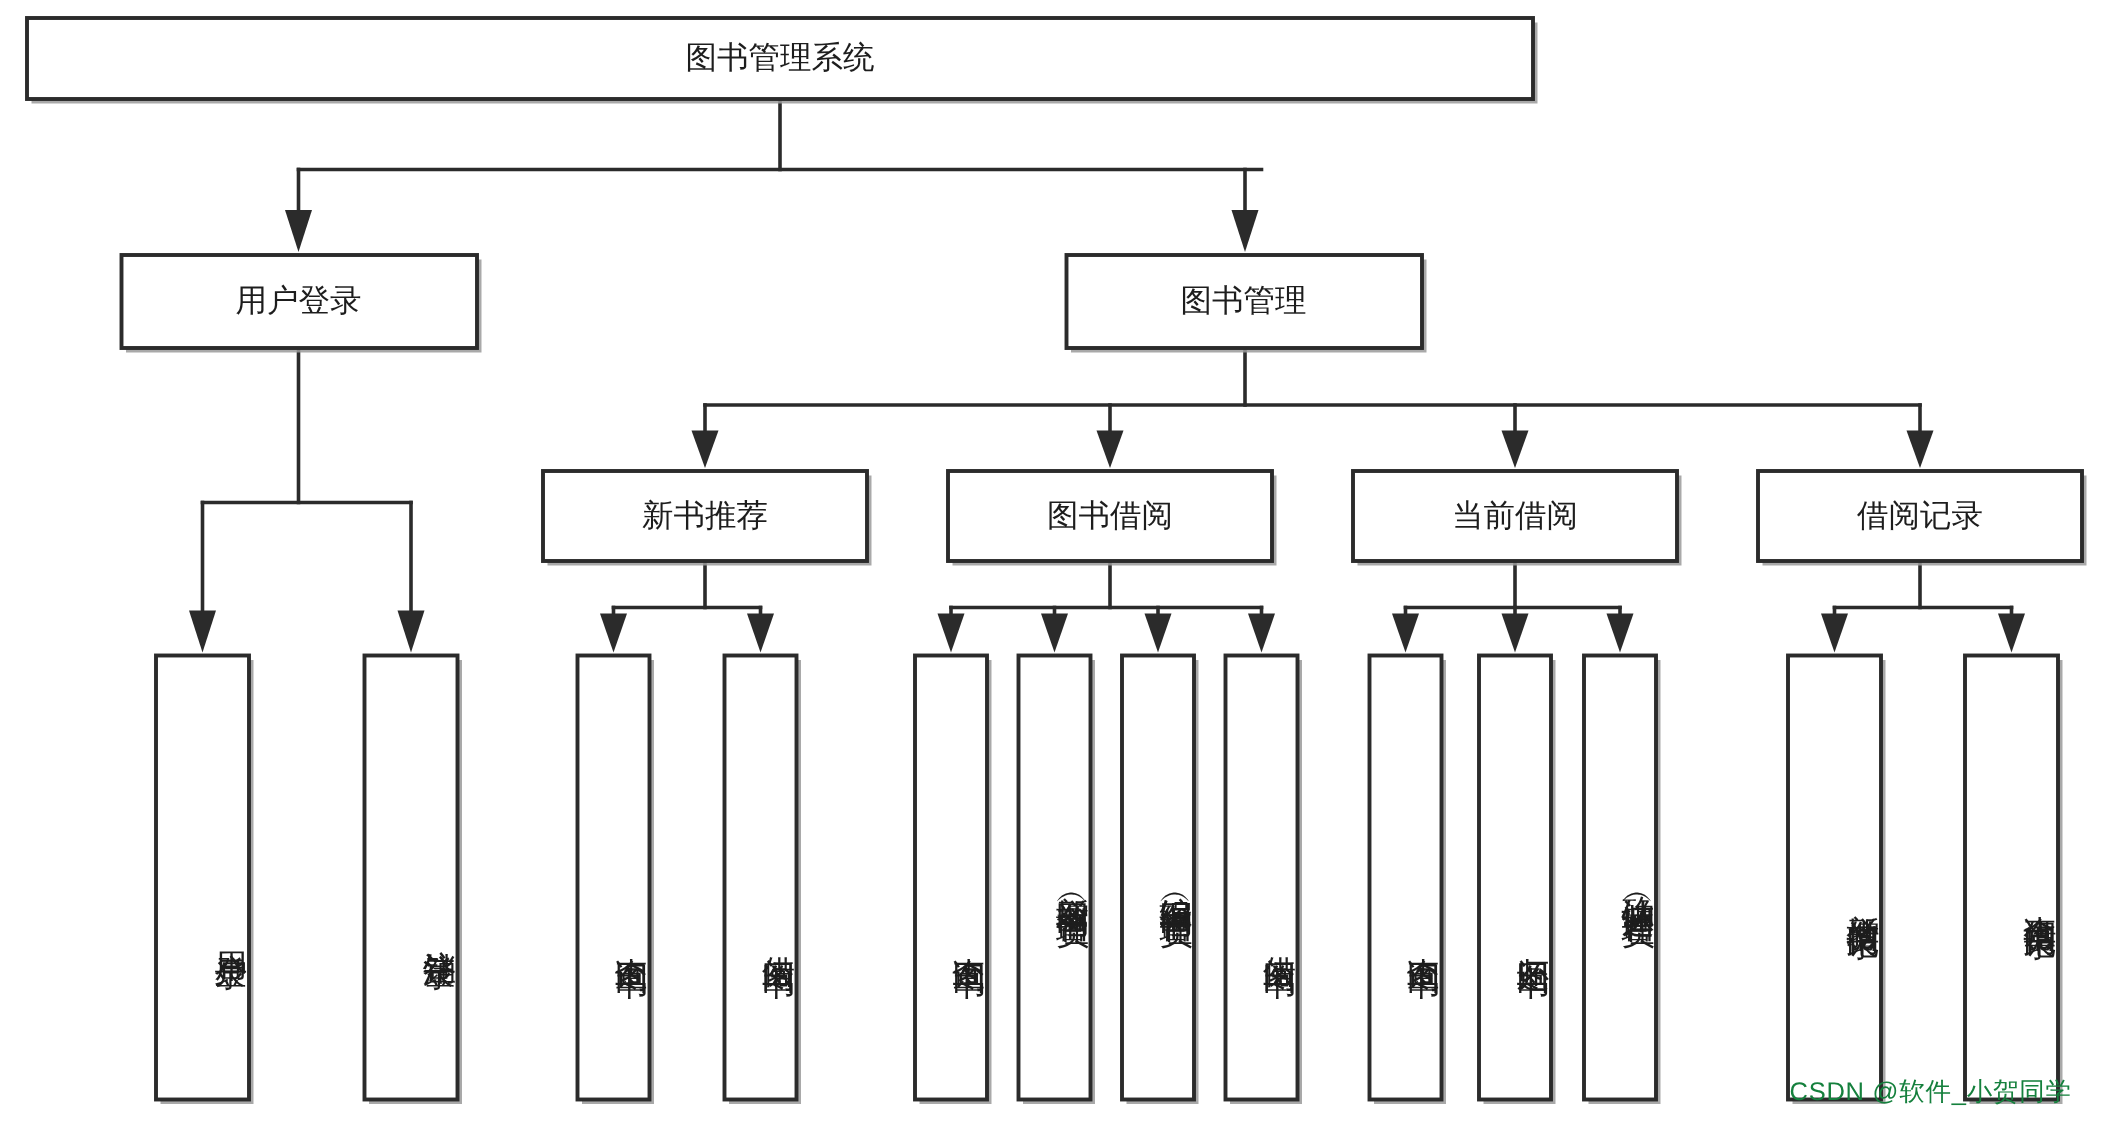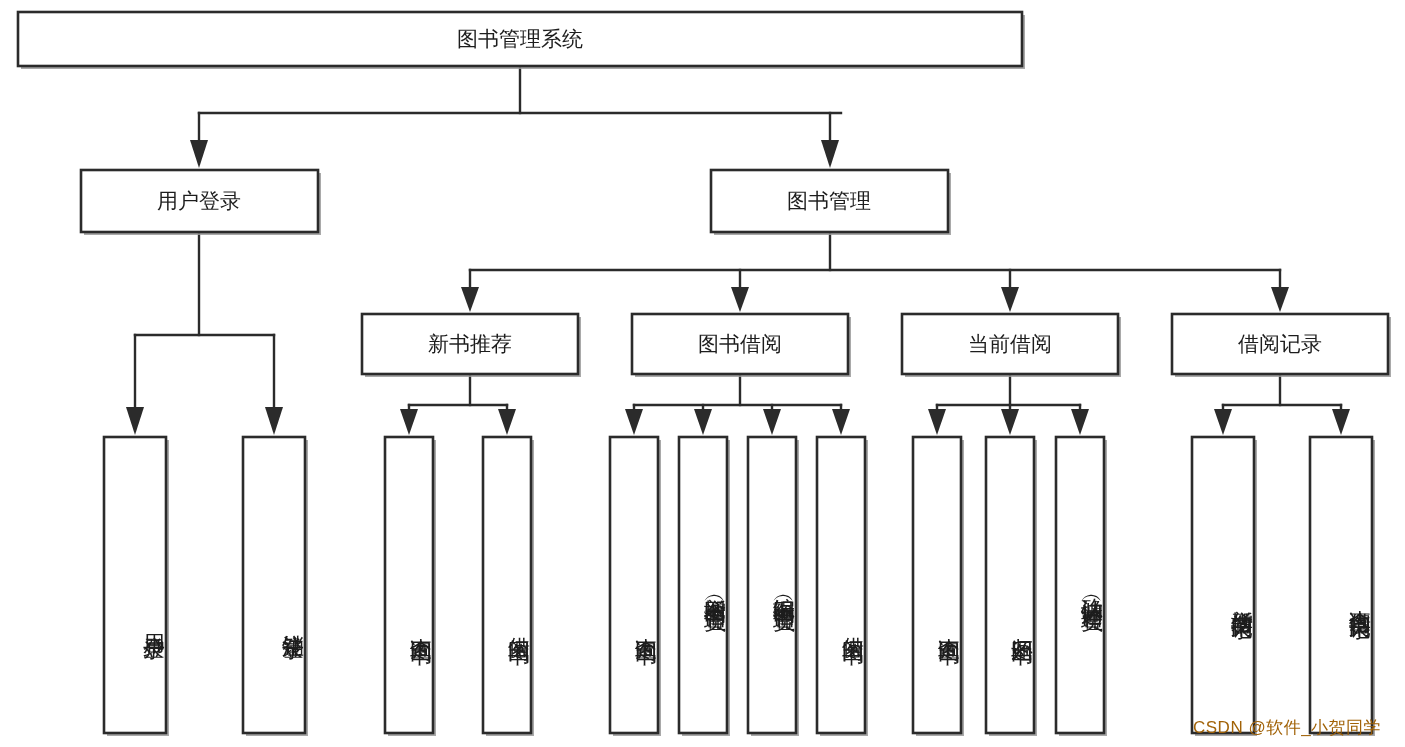--- a/index.html
+++ b/index.html
@@ -64,21 +64,21 @@
     display: flex;
     align-items: flex-start;
     justify-content: center;
     white-space: nowrap;
     pointer-events: none;
   }
   .watermark {
     position: absolute;
     font-family: "Liberation Sans", "DejaVu Sans", sans-serif;
     font-size: 17px;
-    color: #a16207;
+    color: #15803d;
     white-space: nowrap;
     letter-spacing: 0.5px;
   }
 </style>
 </head>
 <body>
 
 <div id="diagram-root">
 
   <svg class="diagram-svg" viewBox="0 0 1405 747">

